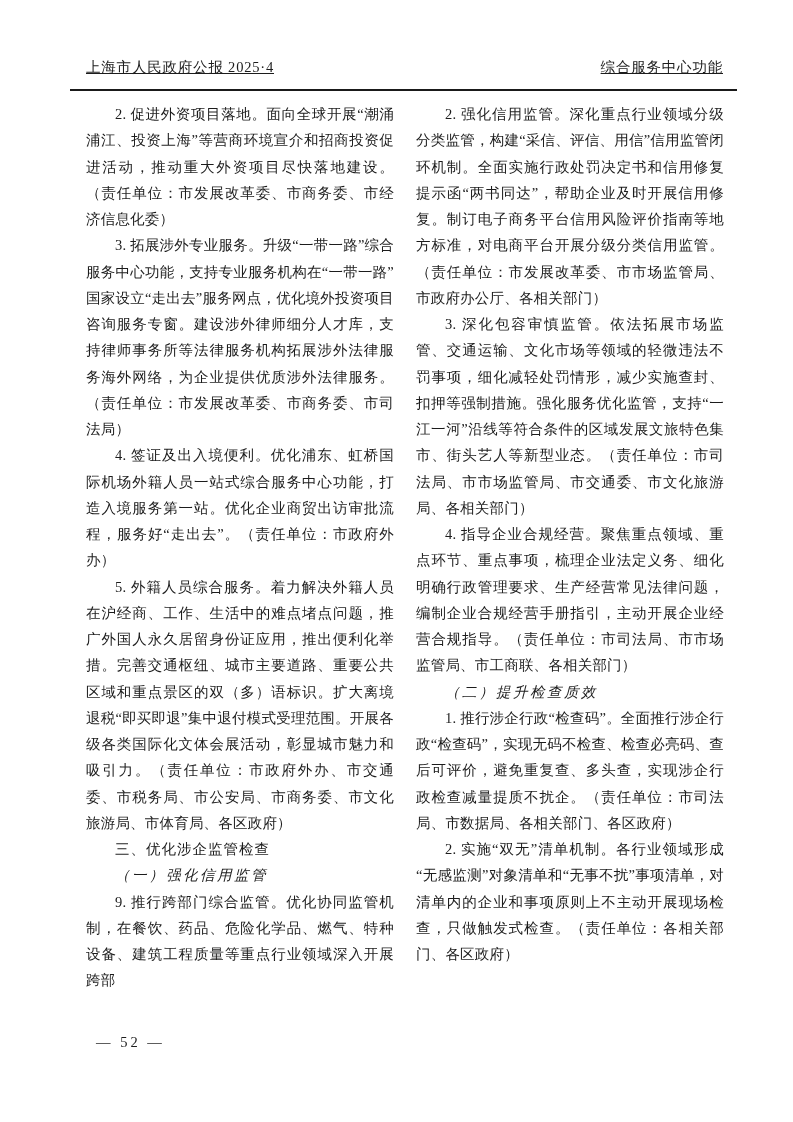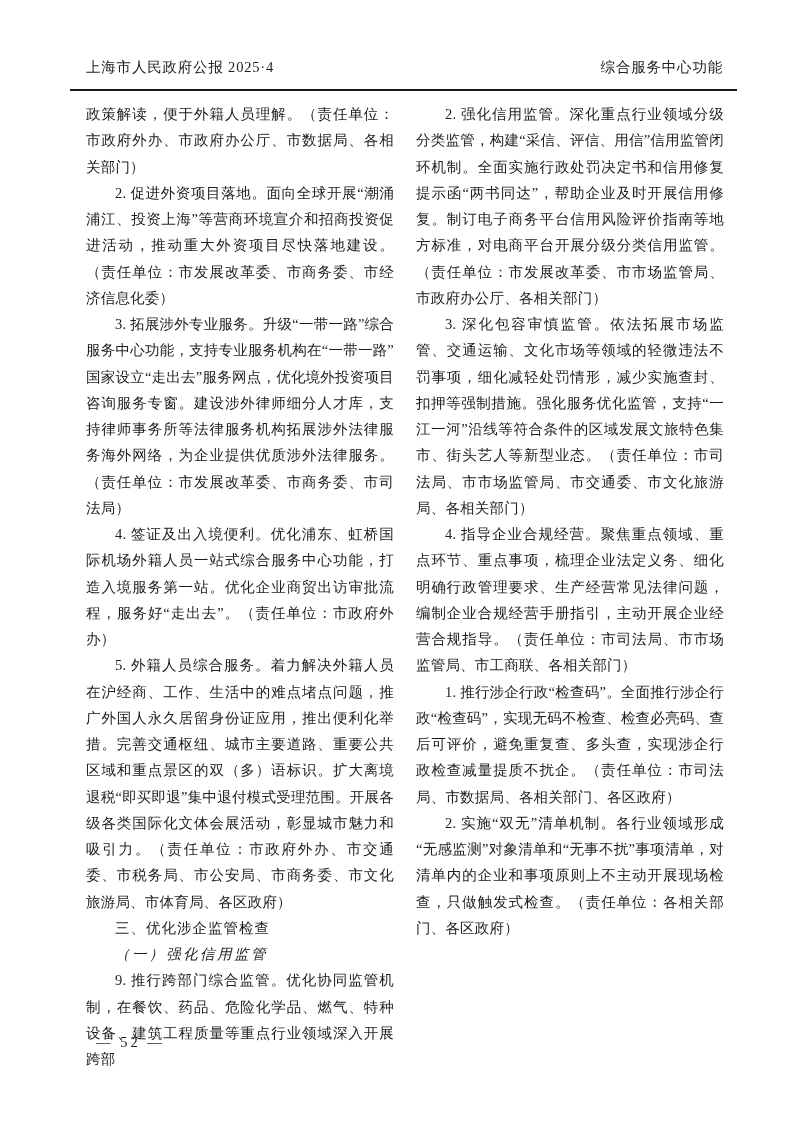--- a/index.html
+++ b/index.html
@@ -16,20 +16,21 @@
     position: absolute;
     top: 58px;
     left: 86px;
     right: 70px;
     display: flex;
     justify-content: space-between;
     align-items: baseline;
     font-size: 14.5px;
     letter-spacing: 0.8px;
     white-space: nowrap;
+    text-decoration: underline;
   }
   .rule {
     position: absolute;
     top: 89px;
     left: 70px;
     width: 667px;
     height: 2px;
     background: #1a1a1a;
   }
   .cols {
@@ -77,33 +78,33 @@
 
   <div class="hdr">
     <span>上海市人民政府公报 2025·4</span>
     <span>综合服务中心功能</span>
   </div>
 
   <div class="rule"></div>
 
   <div class="cols">
     <section class="col">
-        <p class="block paragraph-continued">政策解读，便于外籍人员理解。（责任单位：市政府外办、市政府办公厅、市数据局、各相关部门）</p>
         <p class="block paragraph">2. 促进外资项目落地。面向全球开展“潮涌浦江、投资上海”等营商环境宣介和招商投资促进活动，推动重大外资项目尽快落地建设。（责任单位：市发展改革委、市商务委、市经济信息化委）</p>
         <p class="block paragraph">3. 拓展涉外专业服务。升级“一带一路”综合服务中心功能，支持专业服务机构在“一带一路”国家设立“走出去”服务网点，优化境外投资项目咨询服务专窗。建设涉外律师细分人才库，支持律师事务所等法律服务机构拓展涉外法律服务海外网络，为企业提供优质涉外法律服务。（责任单位：市发展改革委、市商务委、市司法局）</p>
         <p class="block paragraph">4. 签证及出入境便利。优化浦东、虹桥国际机场外籍人员一站式综合服务中心功能，打造入境服务第一站。优化企业商贸出访审批流程，服务好“走出去”。（责任单位：市政府外办）</p>
         <p class="block paragraph">5. 外籍人员综合服务。着力解决外籍人员在沪经商、工作、生活中的难点堵点问题，推广外国人永久居留身份证应用，推出便利化举措。完善交通枢纽、城市主要道路、重要公共区域和重点景区的双（多）语标识。扩大离境退税“即买即退”集中退付模式受理范围。开展各级各类国际化文体会展活动，彰显城市魅力和吸引力。（责任单位：市政府外办、市交通委、市税务局、市公安局、市商务委、市文化旅游局、市体育局、各区政府）</p>
         <p class="block heading-bold">三、优化涉企监管检查</p>
         <p class="block heading-kai">（一）强化信用监管</p>
         <p class="block paragraph">9. 推行跨部门综合监管。优化协同监管机制，在餐饮、药品、危险化学品、燃气、特种设备、建筑工程质量等重点行业领域深入开展跨部</p>
       </section>
     <section class="col">
         <p class="block paragraph">2. 强化信用监管。深化重点行业领域分级分类监管，构建“采信、评信、用信”信用监管闭环机制。全面实施行政处罚决定书和信用修复提示函“两书同达”，帮助企业及时开展信用修复。制订电子商务平台信用风险评价指南等地方标准，对电商平台开展分级分类信用监管。（责任单位：市发展改革委、市市场监管局、市政府办公厅、各相关部门）</p>
         <p class="block paragraph">3. 深化包容审慎监管。依法拓展市场监管、交通运输、文化市场等领域的轻微违法不罚事项，细化减轻处罚情形，减少实施查封、扣押等强制措施。强化服务优化监管，支持“一江一河”沿线等符合条件的区域发展文旅特色集市、街头艺人等新型业态。（责任单位：市司法局、市市场监管局、市交通委、市文化旅游局、各相关部门）</p>
         <p class="block paragraph">4. 指导企业合规经营。聚焦重点领域、重点环节、重点事项，梳理企业法定义务、细化明确行政管理要求、生产经营常见法律问题，编制企业合规经营手册指引，主动开展企业经营合规指导。（责任单位：市司法局、市市场监管局、市工商联、各相关部门）</p>
+        <p class="block heading-kai">（二）提升检查质效</p>
         <p class="block paragraph">1. 推行涉企行政“检查码”。全面推行涉企行政“检查码”，实现无码不检查、检查必亮码、查后可评价，避免重复查、多头查，实现涉企行政检查减量提质不扰企。（责任单位：市司法局、市数据局、各相关部门、各区政府）</p>
         <p class="block paragraph">2. 实施“双无”清单机制。各行业领域形成“无感监测”对象清单和“无事不扰”事项清单，对清单内的企业和事项原则上不主动开展现场检查，只做触发式检查。（责任单位：各相关部门、各区政府）</p>
       </section>
   </div>
 
   <div class="ftr">
     <span>— 52 —</span>
   </div>
 
 </div>

